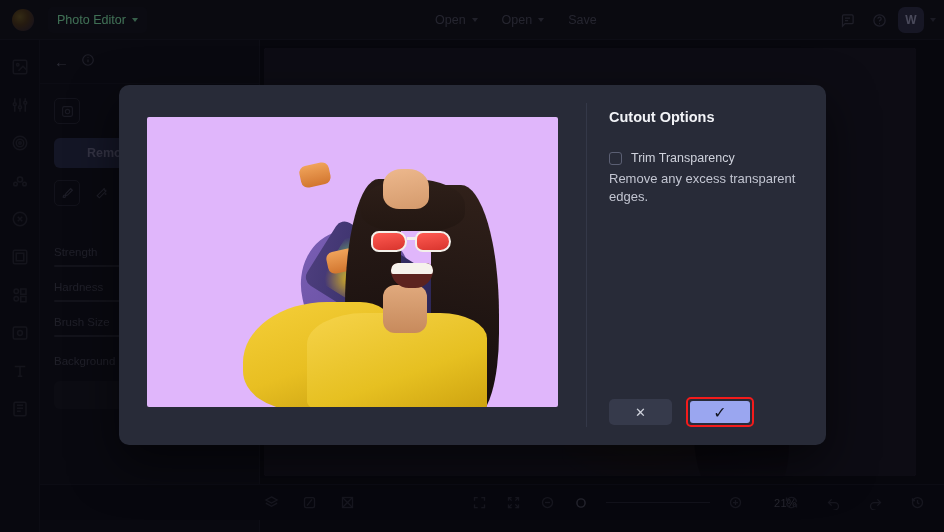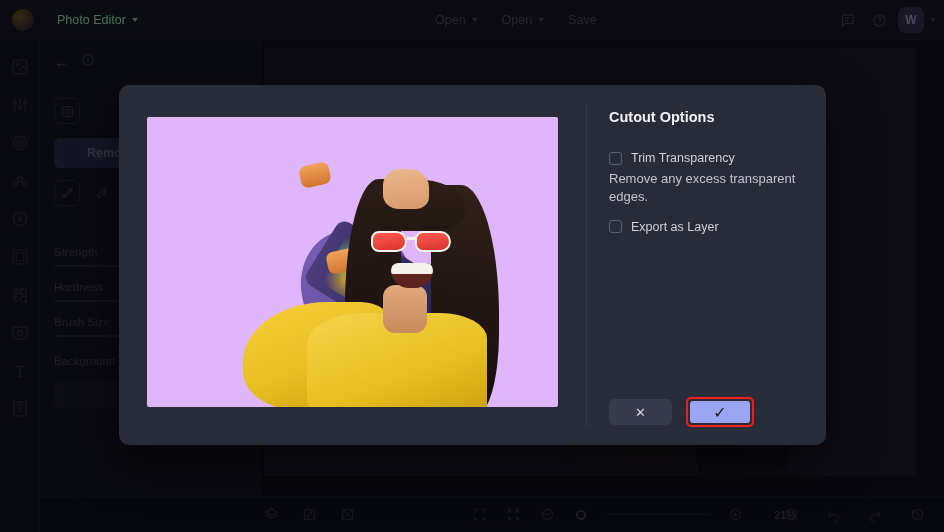--- a/index.html
+++ b/index.html
@@ -105,21 +105,21 @@
     background:linear-gradient(170deg,#241c1a 0%, #120e10 70%, rgba(10,8,10,0) 100%);
     border-radius:40% 45% 20% 25%;
   }
   .cv-dark{
     position:absolute; left:0;top:0;width:652px;height:428px;
     background:rgba(5,4,10,0.55);
   }
 
   
   .bottombar{
-    position:absolute; left:40px; bottom:0; width:904px; height:36px;
+    position:absolute; left:40px; bottom:12px; width:904px; height:36px;
     background:#0b0b10; border-top:1px solid #15151d;
     display:flex; align-items:center;
   }
   .bb-left{ display:flex; align-items:center; gap:20px; margin-left:222px; }
   .bb-ic{ width:18px;height:18px;color:#2c2c37;display:flex;align-items:center;justify-content:center;}
   .bb-center{ position:absolute; left:430px; display:flex; align-items:center; gap:16px;}
   .bb-slider{ width:104px; height:1px; background:#23232d; }
   .zoom-lab{ color:#4d4d59;font-size:11px;margin-left:14px;letter-spacing:.3px;}
   .bb-right{ position:absolute; right:18px; display:flex; align-items:center; gap:24px;}
 
@@ -535,24 +535,20 @@
 
     <div class="modal-right">
       <div class="opt-title">Cutout Options</div>
 
       <div class="opt-row">
         <div class="cbx"></div>
         <span class="opt-lab">Trim Transparency</span>
       </div>
       <div class="opt-desc">Remove any excess transparent edges.</div>
 
-      <div class="opt-row">
-        <div class="cbx"></div>
-        <span class="opt-lab">Export as Layer</span>
-      </div>
 
       <div class="modal-foot">
         <div class="btn-x">
           <span>✕</span>
         </div>
         <div class="btn-ok-wrap">
           <div class="btn-ok">
             <span>✓</span>
           </div>
         </div>

